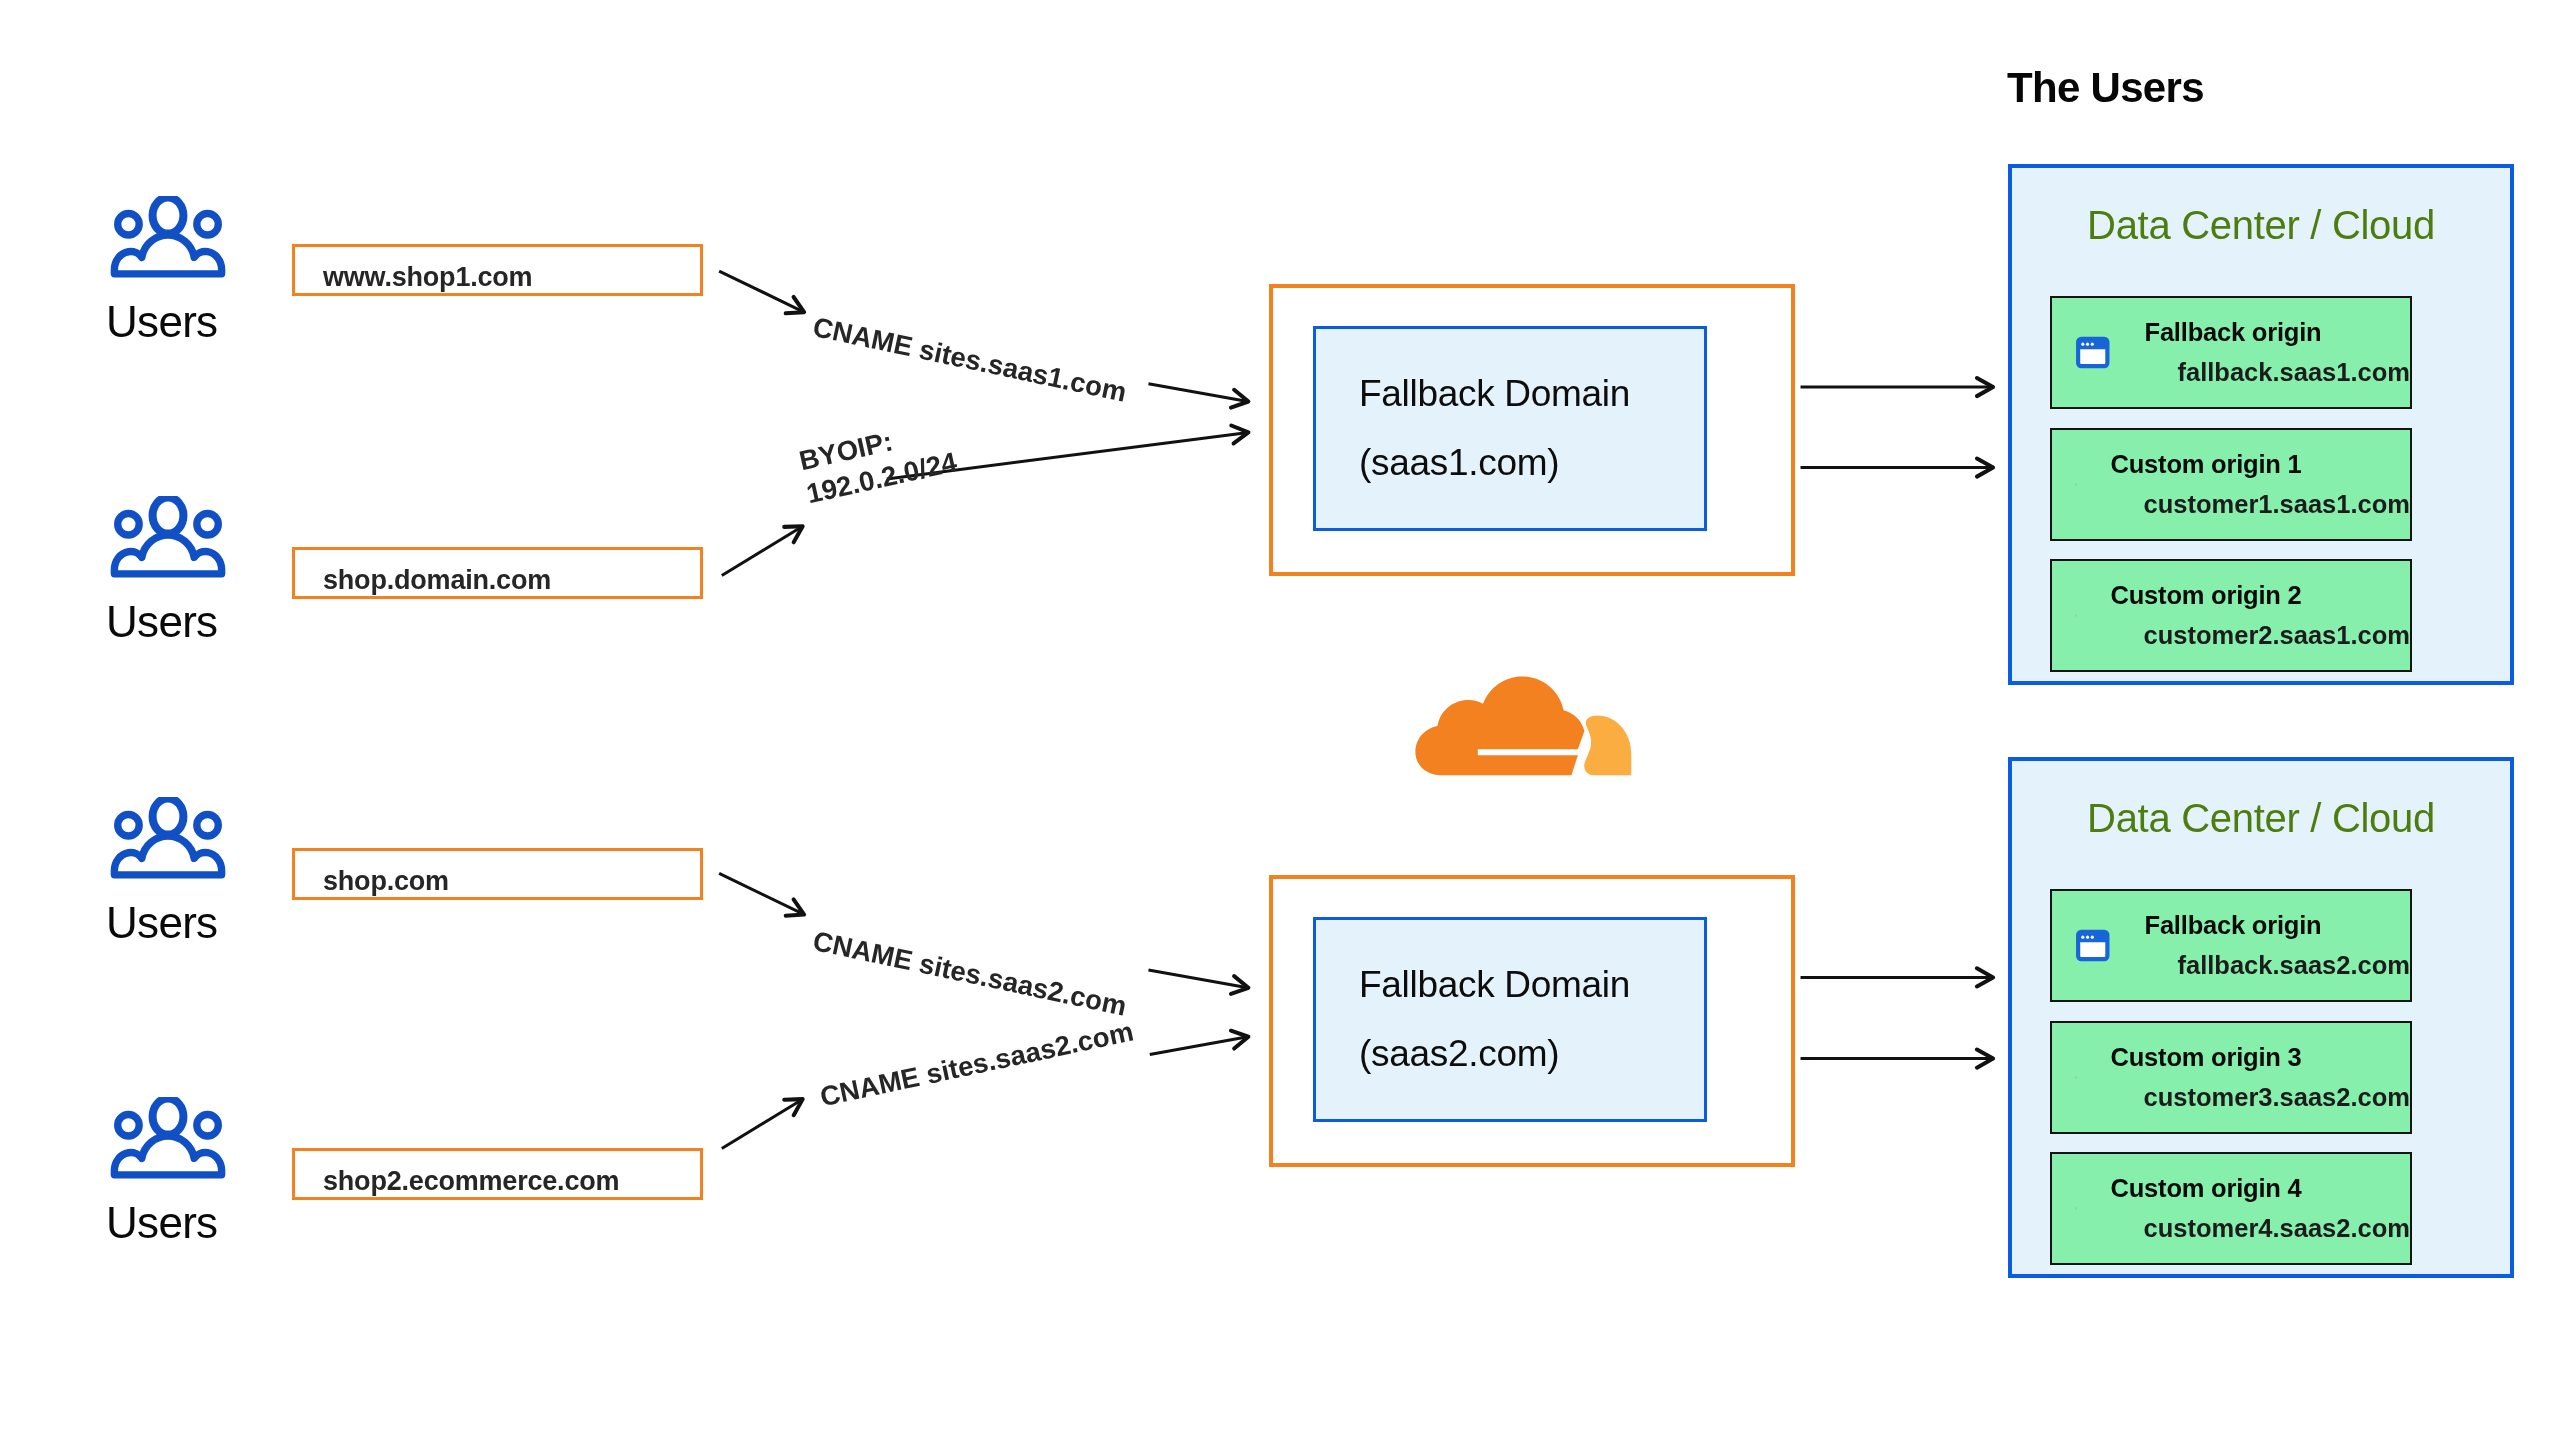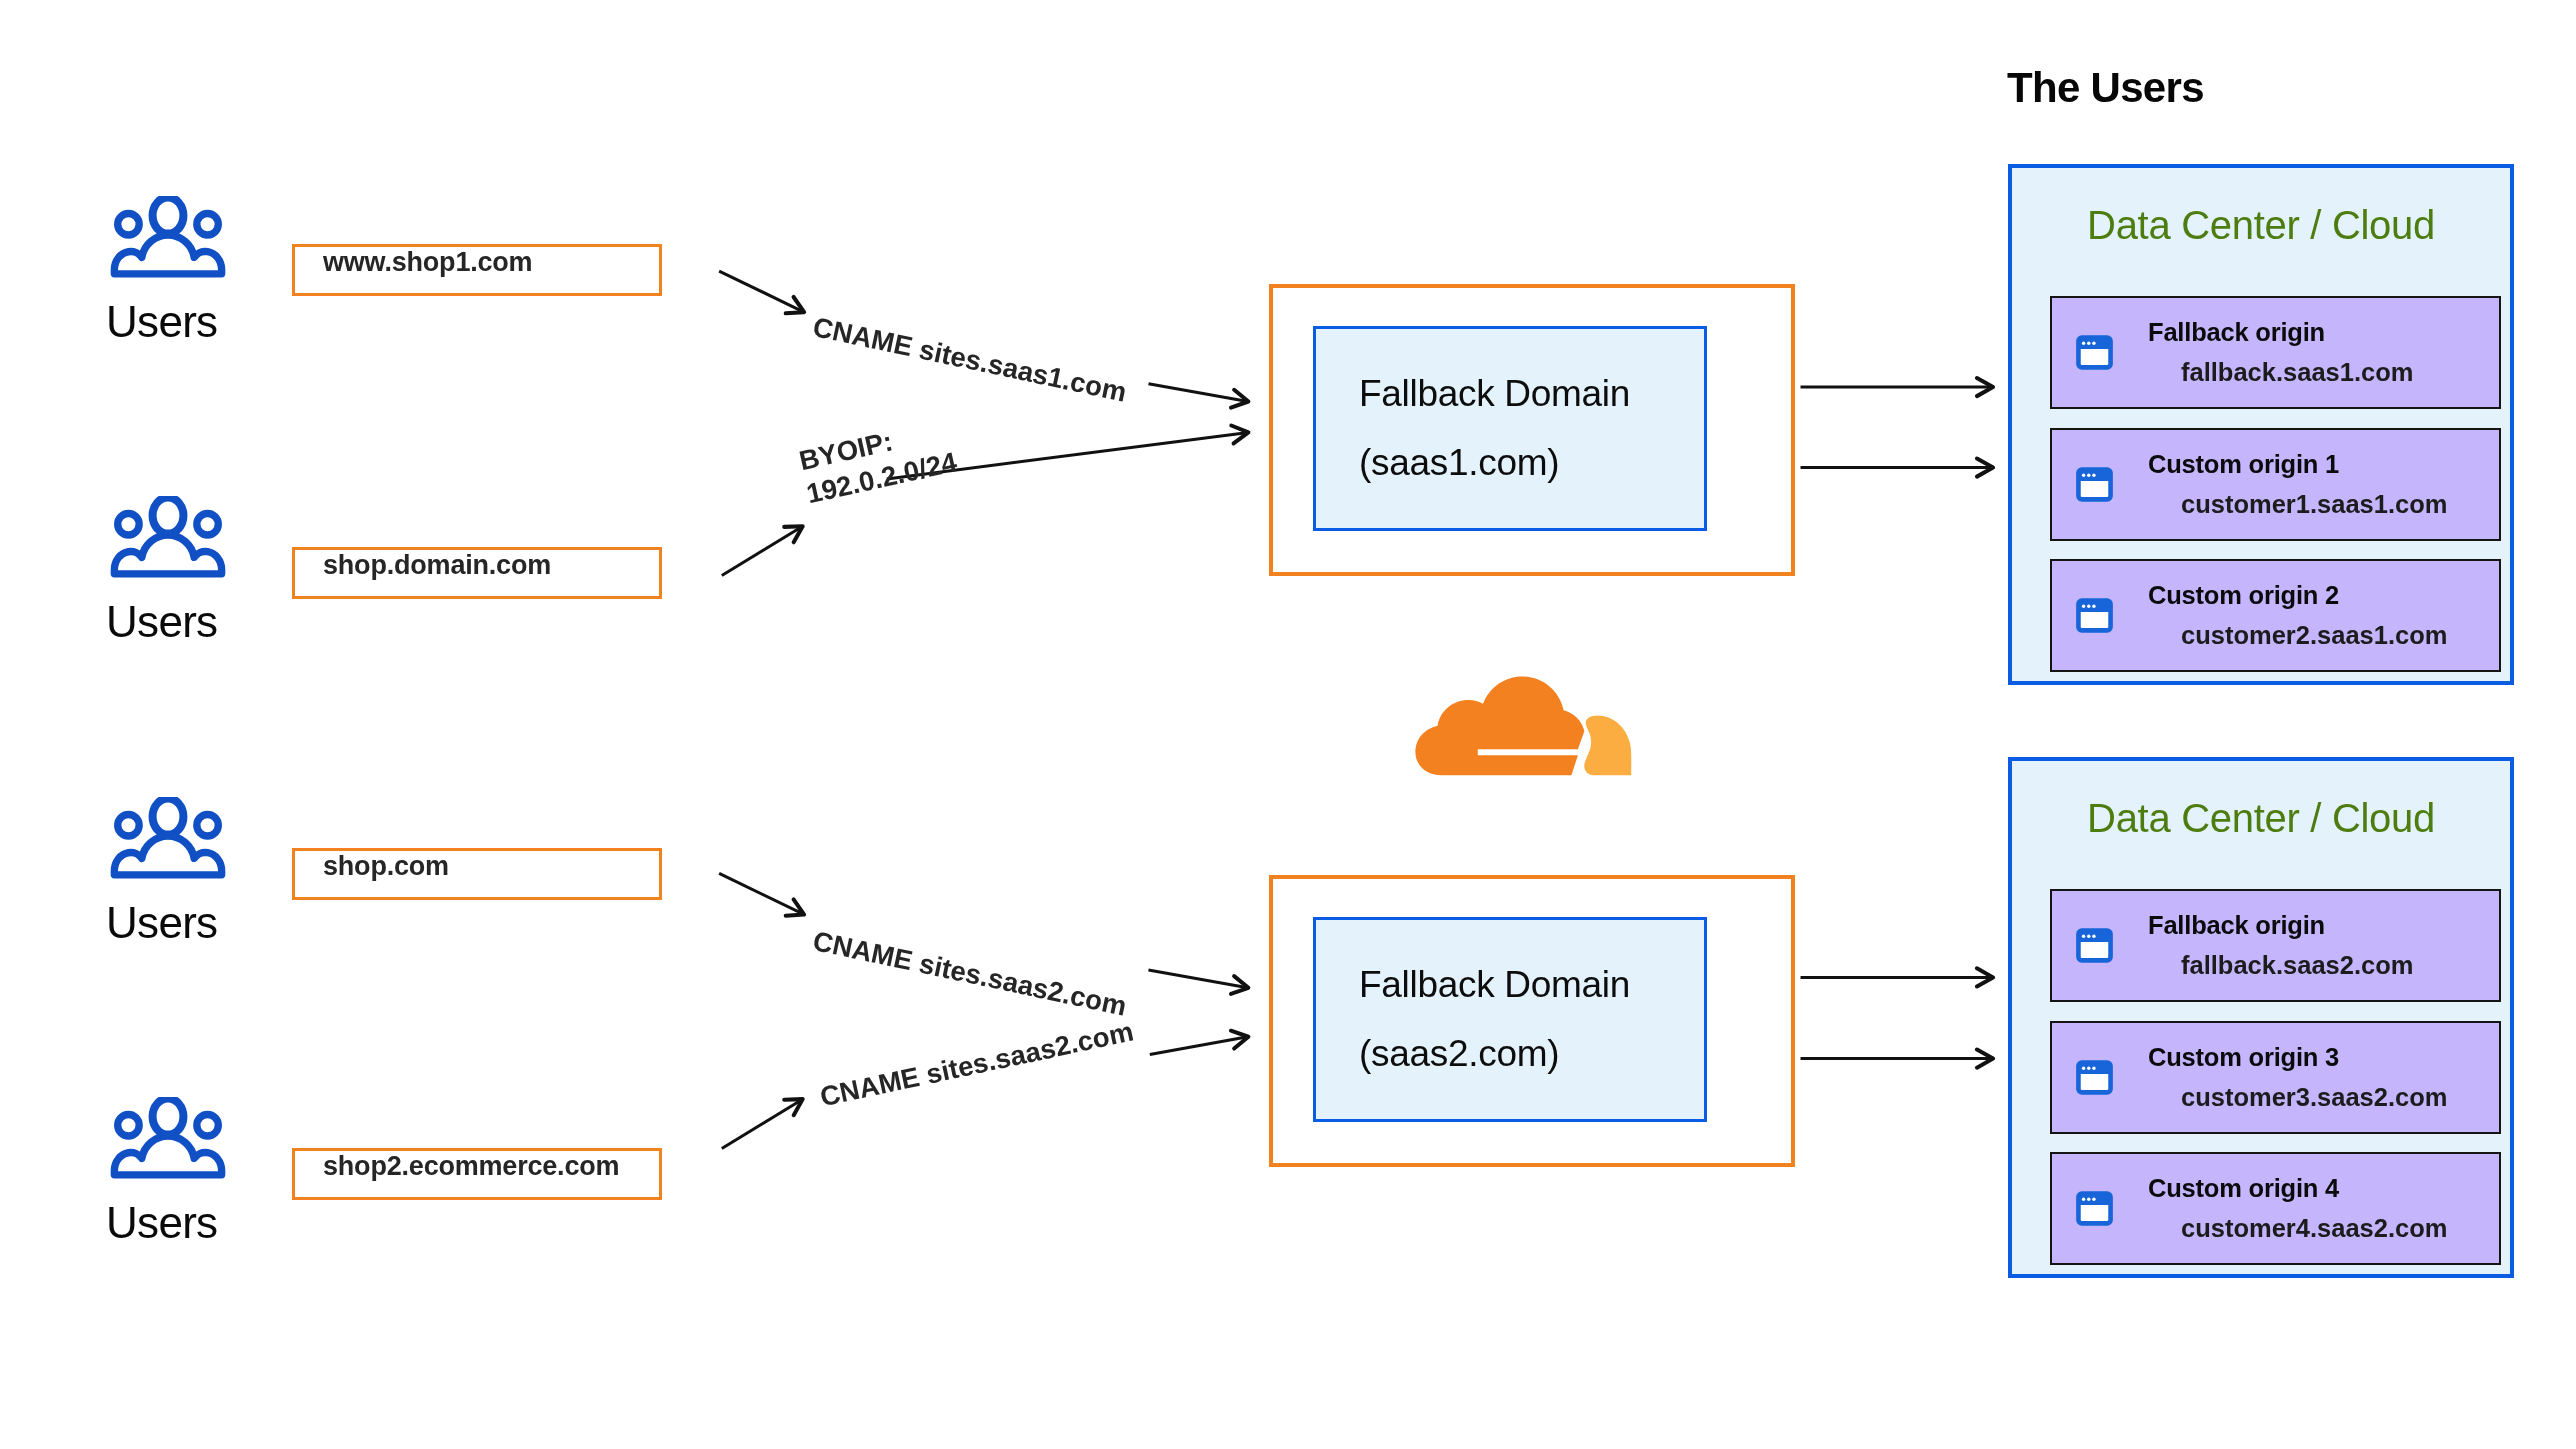--- a/index.html
+++ b/index.html
@@ -4,39 +4,39 @@
 <style>
   html,body{margin:0;padding:0;background:#ffffff;}
   #stage{
     position:relative;width:2576px;height:1449px;overflow:hidden;background:#ffffff;
     font-family:"Liberation Sans",sans-serif;color:#0c0c0c;
   }
   .abs{position:absolute;}
   .heading{font-size:42px;font-weight:700;letter-spacing:-0.7px;color:#070707;white-space:nowrap;}
   .users-label{font-size:44px;font-weight:400;letter-spacing:-0.7px;color:#0a0a0a;white-space:nowrap;}
   .hostname-box{
-    width:370px;height:52px;box-sizing:border-box;background:#fff;
-    border:3.4px solid #F2821F;display:flex;align-items:flex-start;padding-left:28px;
+    width:411px;height:52px;box-sizing:border-box;background:#fff;
+    border:3.4px solid #F2821F;display:flex;align-items:flex-end;padding-left:28px;
   }
   .hostname-box span{font-size:27px;font-weight:700;letter-spacing:-0.2px;color:#262626;white-space:nowrap;}
   .edge-label{font-size:27.5px;font-weight:700;color:#262626;white-space:nowrap;transform-origin:left top;line-height:1.25;}
   .fallback-outer{
     box-sizing:border-box;width:526px;height:292px;background:#fff;border:4.7px solid #F2821F;
   }
   .fallback-inner{
     box-sizing:border-box;width:394px;height:205px;background:#E3F2FB;border:3.4px solid #0A5CE2;
     display:flex;flex-direction:column;justify-content:center;padding-left:43px;
   }
   .fallback-inner div{font-size:37px;line-height:1.85;letter-spacing:-0.3px;color:#0d0d0d;white-space:nowrap;}
   .dc-box{
     box-sizing:border-box;width:506px;height:521px;background:#E3F2FB;border:4px solid #0A5CE2;position:absolute;
   }
   .dc-title{margin-top:35px;text-align:center;font-size:40px;font-weight:500;letter-spacing:-0.3px;color:#4d7c0f;white-space:nowrap;}
   .origin-card{
-    position:absolute;left:38px;width:451px;height:113px;box-sizing:border-box;background:#c4b5fd;border:2px solid #141414;
+    position:absolute;left:38px;width:362px;height:113px;box-sizing:border-box;background:#86efac;border:2px solid #141414;
     display:flex;align-items:center;padding-left:23px;
   }
   .origin-card .txt{margin-left:34px;display:flex;flex-direction:column;gap:10.7px;}
   .origin-name{font-size:25.5px;font-weight:700;letter-spacing:-0.2px;color:#0b0b0b;white-space:nowrap;}
   .origin-host{font-size:25.5px;font-weight:700;color:#1c1c1c;white-space:nowrap;margin-left:33px;}
   svg{display:block;}
   .arrow-layer{position:absolute;left:0;top:0;pointer-events:none;}
 </style>
 </head>
 <body>

